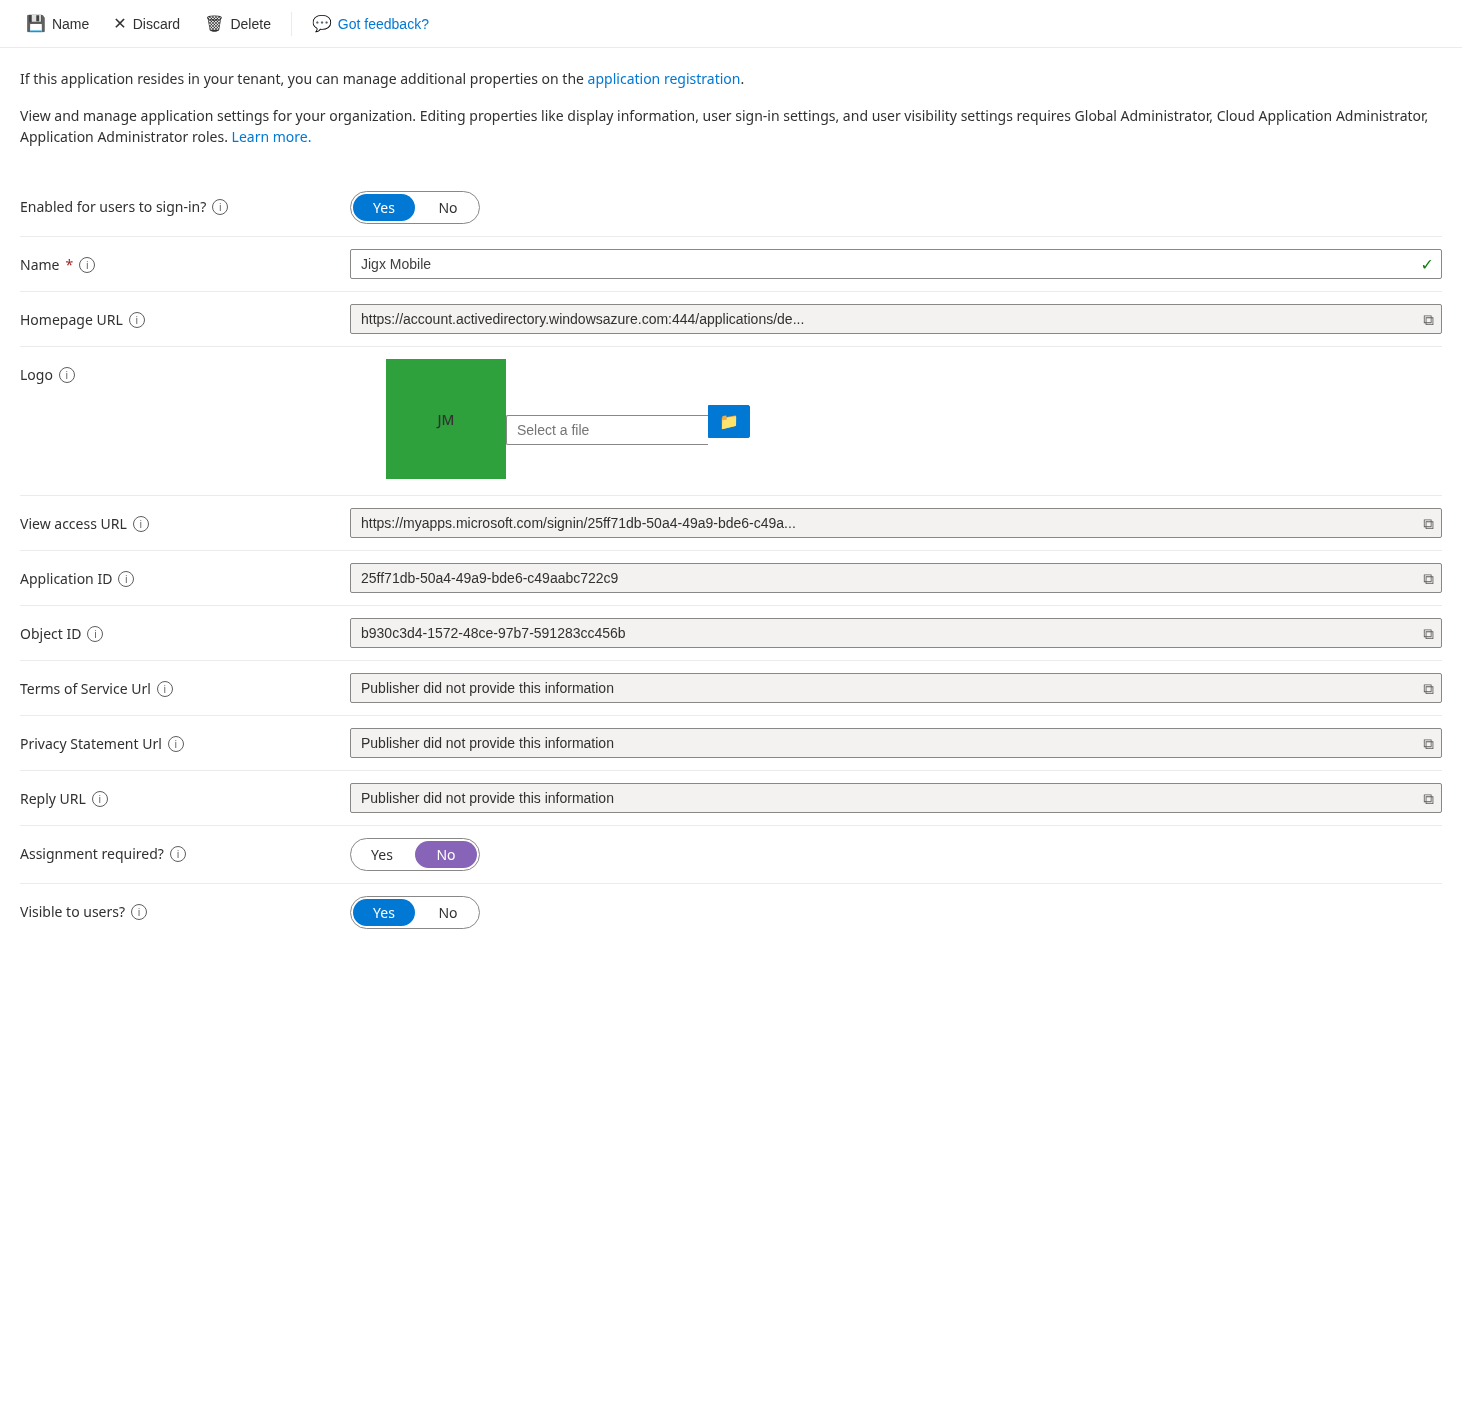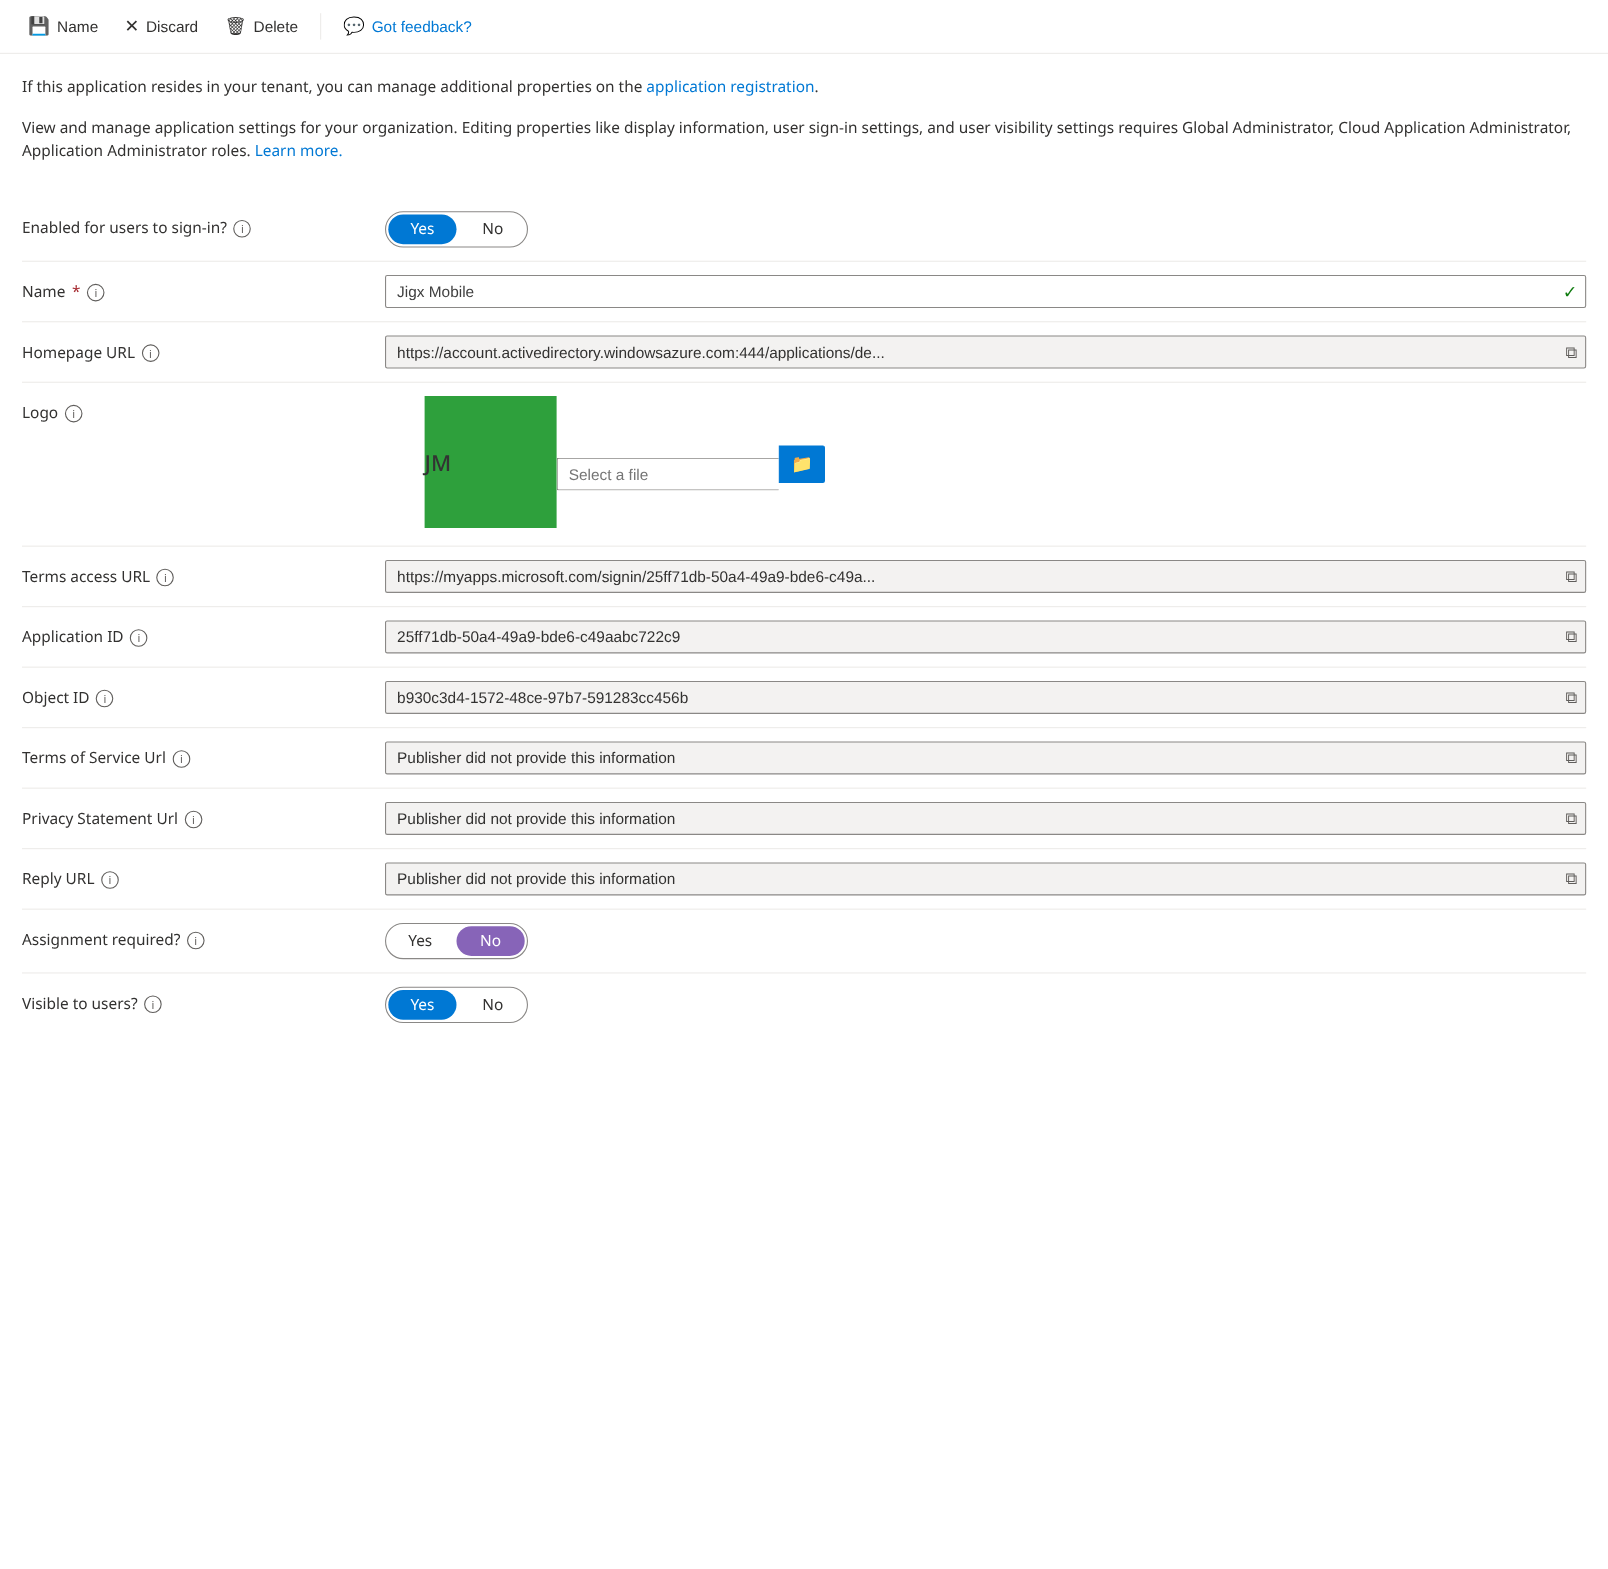--- a/index.html
+++ b/index.html
@@ -174,23 +174,23 @@
     
     .logo-area {
       flex: 1;
     }
     .logo-preview {
       width: 120px;
       height: 120px;
       background: #2ea03c;
       display: flex;
       align-items: center;
-      justify-content: flex-start;
+      justify-content: center;
       color: #333;
-      font-size: 20px;
+      font-size: 14px;
       font-weight: 500;
       margin-bottom: 4px;
     }
     .file-select-row {
       display: flex;
       align-items: center;
       gap: 0;
     }
     .file-select-input {
       flex: 1;
@@ -316,21 +316,21 @@
         <button class="file-select-btn">
           <span>📁</span>
         </button>
       </div>
     </div>
   </div>
   <hr class="form-separator">
 
   <div class="form-row">
     <div class="form-label">
-      <span>Terms access URL</span>
+      <span>View access URL</span>
       <span class="info-icon">i</span>
     </div>
     <div class="form-control">
       <div class="text-input-wrap">
         <input type="text" class="text-input readonly" readonly="" value="https://myapps.microsoft.com/signin/25ff71db-50a4-49a9-bde6-c49a..." style="">
         <span class="input-icon-right copy-icon">⧉</span>
       </div>
     </div>
   </div>
   <hr class="form-separator">

